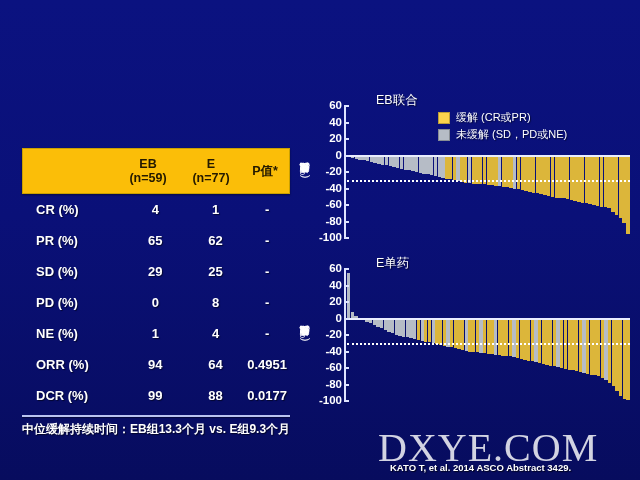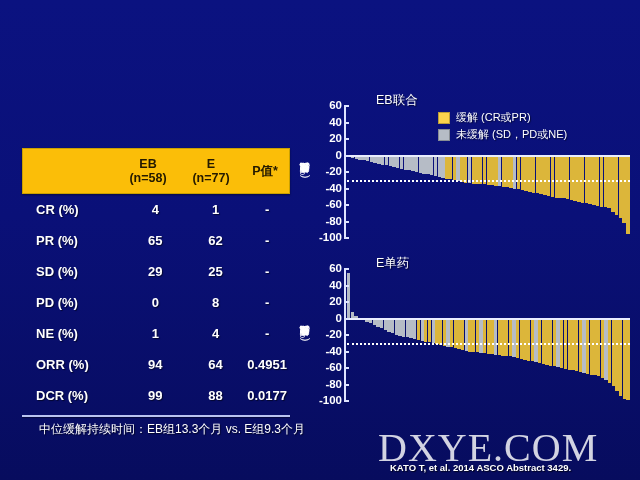--- a/index.html
+++ b/index.html
@@ -31,22 +31,22 @@
   .c-label{width:92px;}
   .c-eb{width:66px;}
   .c-e{width:60px;}
   .c-p{width:48px;}
   .trow{display:flex;align-items:center;height:31px;}
   .td{color:#ffffff;font-size:13px;font-weight:bold;text-align:center;text-shadow:1px 1px 1px rgba(0,0,0,.55);}
   .td.lbl{text-align:left;padding-left:14px;}
   .rule{margin-top:4px;height:2px;background:#b9c3f0;box-shadow:0 1px 1px rgba(0,0,0,.4);}
   .foot-note{
     position:absolute;left:22px;top:421px;width:300px;
-    color:#ffffff;font-size:12px;font-weight:normal;
-    text-shadow:1px 1px 1px rgba(0,0,0,.6);white-space:nowrap;text-align:center;
+    color:#ffffff;font-size:12px;font-weight:bold;
+    text-shadow:1px 1px 1px rgba(0,0,0,.6);white-space:nowrap;
   }
 
   
   .chart{position:absolute;}
   .chart.top{left:300px;top:92px;width:336px;height:160px;}
   .chart.bottom{left:300px;top:255px;width:336px;height:160px;}
   .ctitle{
     position:absolute;left:76px;top:0px;
     color:#ffffff;font-size:12.5px;font-weight:normal;
     text-shadow:1px 1px 1px rgba(0,0,0,.6);white-space:nowrap;
@@ -94,21 +94,21 @@
 <body>
 
 <div class="slide">
 
 
   <div class="table-wrap">
     <div class="thead">
       <div class="th c-label"></div>
       <div class="th c-eb">
         <div>EB</div>
-        <div>(n=58)</div>
+        <div>(n=59)</div>
       </div>
       <div class="th c-e">
         <div>E</div>
         <div>(n=77)</div>
       </div>
       <div class="th c-p">P值*</div>
     </div>
     <div id="tbody">
         <div class="trow">
           <div class="td lbl c-label">CR (%)</div>

